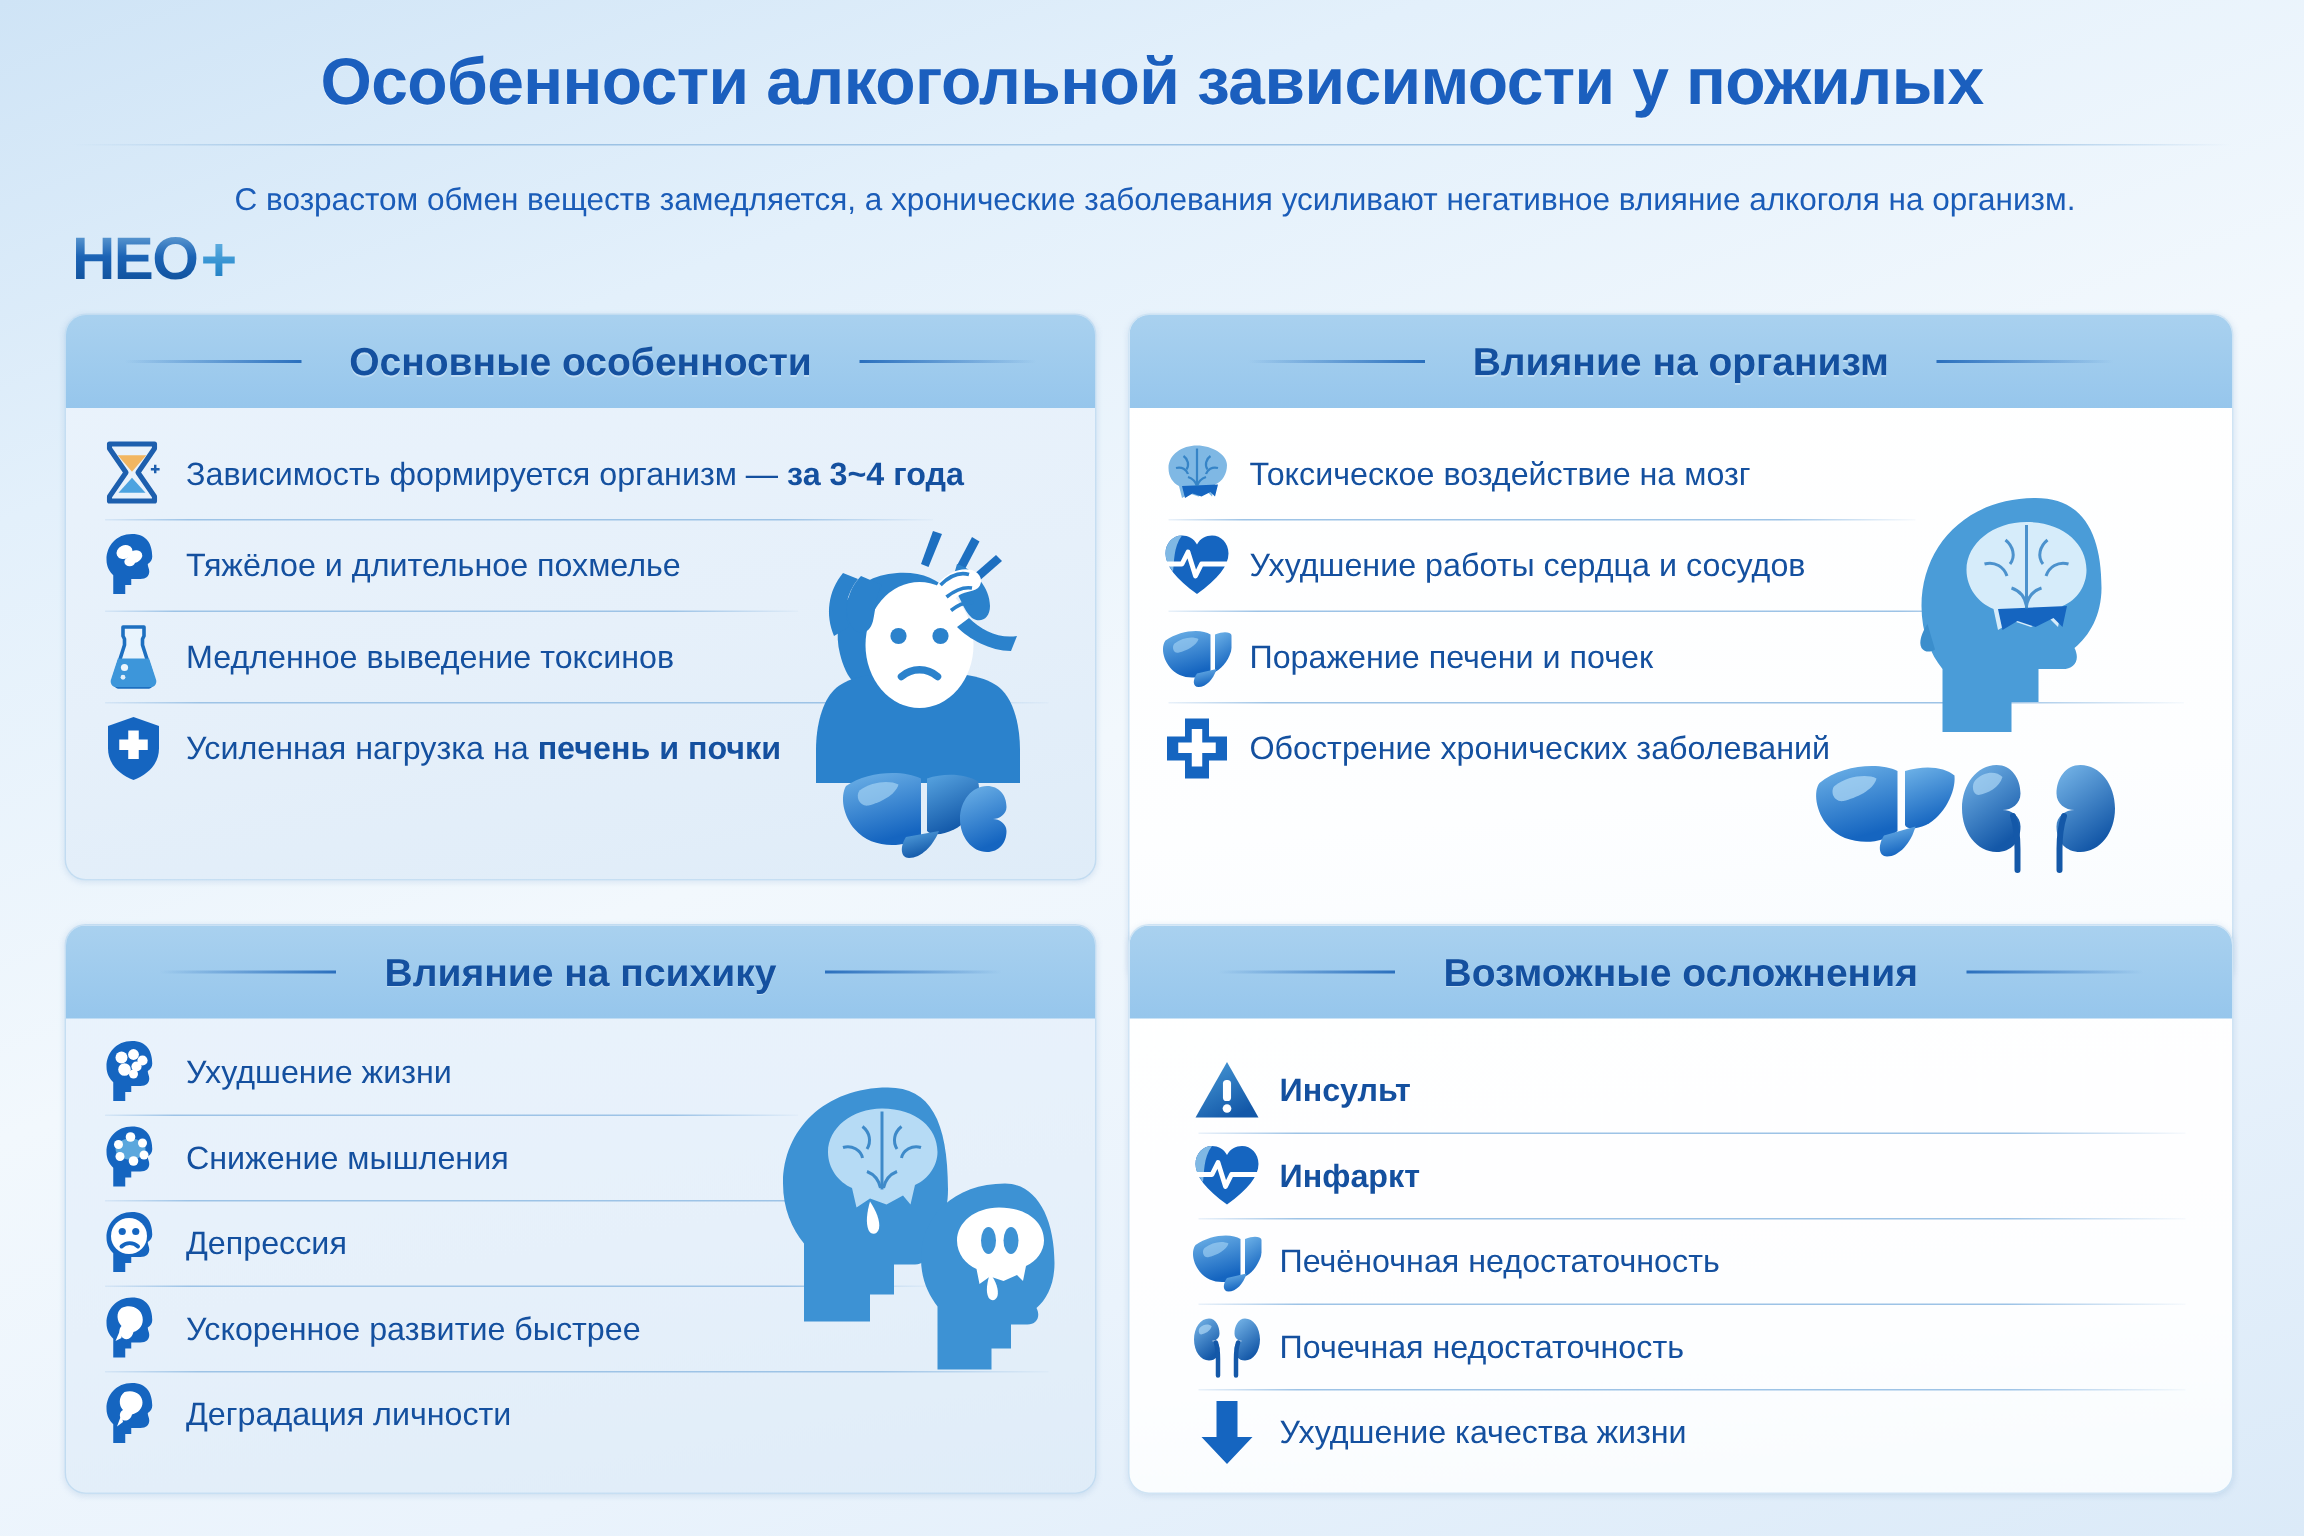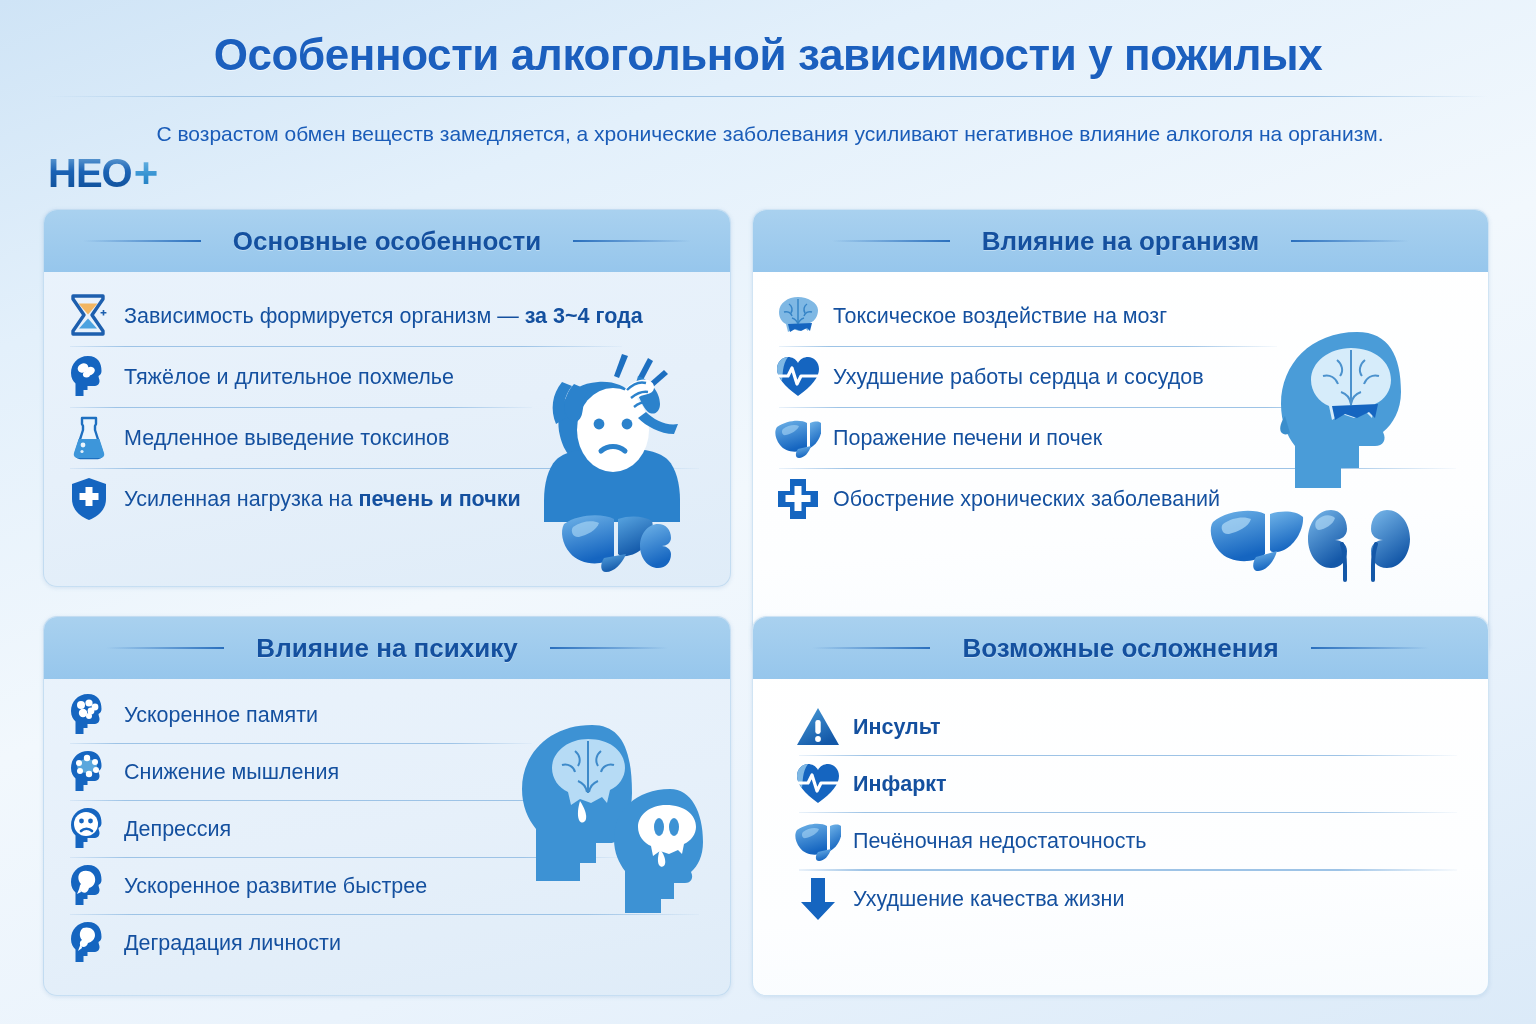--- a/index.html
+++ b/index.html
@@ -356,21 +356,21 @@
             <g fill="#fff">
               <circle cx="14" cy="13" r="4"></circle>
                 <circle cx="22" cy="11" r="3.6"></circle>
               <circle cx="28" cy="15" r="3.4"></circle>
                 <circle cx="16" cy="21" r="4.2"></circle>
               <circle cx="24" cy="19" r="3.4"></circle>
                 <circle cx="22" cy="24" r="3"></circle>
             </g>
           </svg>
         </span>
-        <span class="lbl"><span>Ускоренное памяти</span><b></b></span>
+        <span class="lbl"><span>Ухудшение жизни</span><b></b></span>
       </div>
       <div class="divider short"></div>
 
       <div class="row" style="height:56px">
         <span class="ico">
           <svg width="44" height="46" viewBox="0 0 44 46">
             <path d="M21 2C10.5 2 4 10 4 19c0 5 2 8 4.5 10.5V42h8v-6h4v-4h6c4 0 6-2 6-5 0-2-1-3-1-5 2-1 3-3 3-5C34.5 9 31 2 21 2z" fill="#1565c0"></path>
             <ellipse cx="20" cy="17" rx="10" ry="7" fill="#5ba7dd"></ellipse>
             <g fill="#fff">
               <circle cx="12" cy="14" r="3"></circle>
@@ -497,20 +497,38 @@
             <path d="M2 10C12 3 26 2 32 6v24c-7 7-21 6-27-2-5-6-6-14-3-18z" fill="url(#lvC)"></path>
             <path d="M8 12c5-4 12-5 16-3-1 4-8 8-13 9-4 1-5-4-3-6z" fill="#a9d6f5" opacity=".6"></path>
             <path d="M35 6c8-3 12-1 12 3 0 8-4 18-12 22z" fill="url(#lvC)"></path>
             <path d="M36 29c-2 7-7 12-12 12-4 0-4-5-1-9z" fill="url(#lvC)"></path>
           </svg>
         </span>
         <span class="lbl"><span>Печёночная недостаточность</span><b></b></span>
       </div>
       <div class="divider full"></div>
 
+      <div class="row" style="height:56px">
+        <span class="ico">
+          <svg width="46" height="42" viewBox="0 0 46 42">
+            <defs>
+              <linearGradient id="kdB" x1="0" y1="0" x2="0.5" y2="1">
+                <stop offset="0" stop-color="#79b8ea"></stop>
+                  <stop offset="1" stop-color="#1458a8"></stop>
+              </linearGradient>
+            </defs>
+            <path d="M11 2C5.5 2 1 8 1 16s4.5 14 10 14c4.4 0 7-3.2 7-8 0-3-2.6-5-5.4-5 2.8 0 5.4-1.8 5.4-5C18 7 15.4 2 11 2z" fill="url(#kdB)"></path>
+            <path d="M5 8c2.6-2.6 6-2.6 7.8-.8-1 3.2-4.4 5-7 5.4-1.8 0-2.2-3-0.8-4.6z" fill="#b4dcf7" opacity=".65"></path>
+            <path d="M15.6 18c1 3 1.4 7 1.4 11v11" stroke="#1458a8" stroke-width="3" fill="none" stroke-linecap="round"></path>
+            <path d="M35 2c5.5 0 10 6 10 14s-4.5 14-10 14c-4.4 0-7-3.2-7-8 0-3 2.6-5 5.4-5-2.8 0-5.4-1.8-5.4-5C28 7 30.6 2 35 2z" fill="url(#kdB)"></path>
+            <path d="M30.4 18c-1 3-1.4 7-1.4 11v11" stroke="#1458a8" stroke-width="3" fill="none" stroke-linecap="round"></path>
+          </svg>
+        </span>
+        <span class="lbl"><span>Почечная недостаточность</span><b></b></span>
+      </div>
       <div class="divider full"></div>
 
       <div class="row" style="height:56px">
         <span class="ico">
           <svg width="40" height="46" viewBox="0 0 40 46">
             <path d="M13 2h14v24h10L20 44 3 26h10z" fill="#1565c0"></path>
           </svg>
         </span>
         <span class="lbl"><span>Ухудшение качества жизни</span><b></b></span>
       </div>

